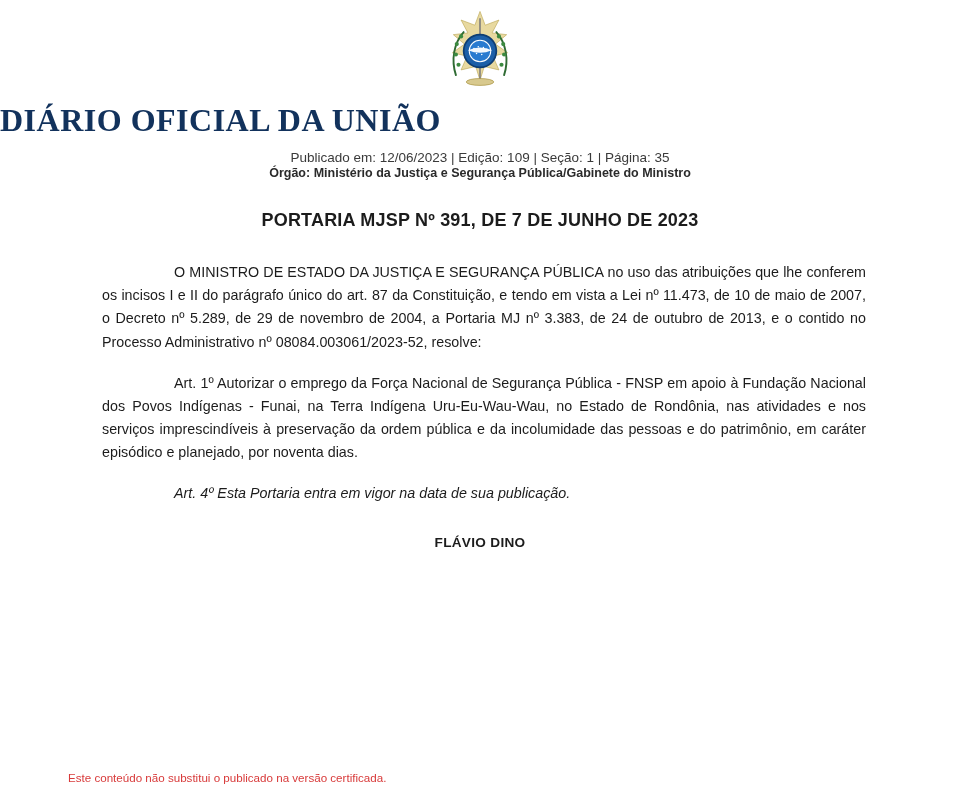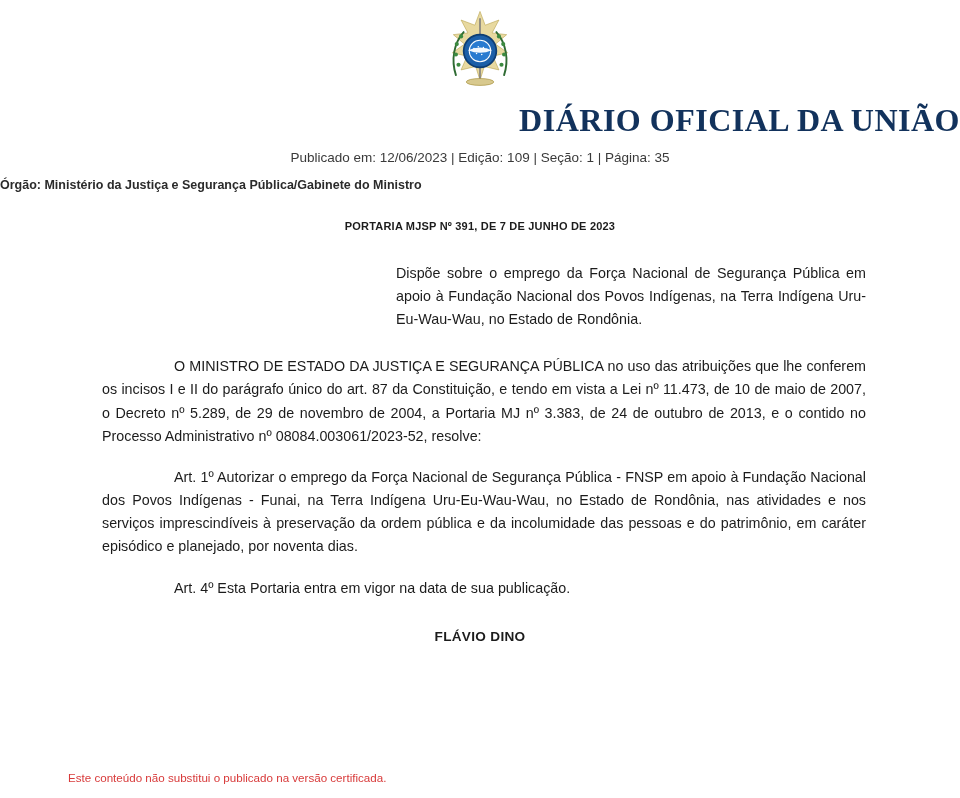--- a/index.html
+++ b/index.html
@@ -29,71 +29,71 @@
   }
   .crest {
     width: 86px;
     height: 86px;
     position: relative;
   }
   .crest svg { display: block; }
 
   
   .doc-title {
-    text-align: right;
+    text-align: left;
     font-family: "Liberation Serif", serif;
     font-size: 32px;
     font-weight: bold;
     letter-spacing: 0.5px;
     color: #12325c;
     margin-top: 8px;
   }
   .doc-meta {
     text-align: center;
     font-size: 13.5px;
     color: #3a3a3a;
     margin-top: 11px;
   }
   .doc-organ {
-    text-align: left;
+    text-align: center;
     font-size: 12.5px;
     font-weight: bold;
     color: #2b2b2b;
-    margin-top: 13px;
+    margin-top: 1px;
   }
 
   
   .content {
     margin: 0 auto;
     width: 772px;
     padding-top: 26px;
     font-size: 14.3px;
     line-height: 1.62;
     color: #1c1c1c;
   }
   .act-title {
     text-align: center;
     font-weight: bold;
-    font-size: 11px;
+    font-size: 18px;
     letter-spacing: 0.2px;
     margin-bottom: 26px;
   }
   .ementa {
     width: 470px;
     margin-left: 302px;
     text-align: justify;
     text-align-last: left;
     margin-bottom: 24px;
   }
   p.body-par {
     text-align: justify;
     text-indent: 72px;
     margin: 0 0 18px 8px;
   }
-  p.body-par:last-of-type { margin-bottom: 0; }
+  p.body-par:last-of-type { margin-bottom: 0; font-style: italic; }
   .signature {
     text-align: center;
     font-weight: bold;
     font-size: 13.6px;
     margin-top: 26px;
     letter-spacing: 0.3px;
   }
 
   
   .footer-note {
@@ -154,21 +154,20 @@
     </div>
   </div>
 
   <div class="doc-title">DIÁRIO OFICIAL DA UNIÃO</div>
   <div class="doc-meta">Publicado em: 12/06/2023 | Edição: 109 | Seção: 1 | Página: 35</div>
   <div class="doc-organ">Órgão: Ministério da Justiça e Segurança Pública/Gabinete do Ministro</div>
 
   <div class="content">
     <div class="act-title">PORTARIA MJSP Nº 391, DE 7 DE JUNHO DE 2023</div>
 
-    <div class="ementa">Dispõe sobre o emprego da Força Nacional de Segurança Pública em apoio à Fundação Nacional dos Povos Indígenas, na Terra Indígena Uru-Eu-Wau-Wau, no Estado de Rondônia.</div>
 
     <p class="body-par">O MINISTRO DE ESTADO DA JUSTIÇA E SEGURANÇA PÚBLICA no uso das atribuições que lhe conferem os incisos I e II do parágrafo único do art. 87 da Constituição, e tendo em vista a Lei nº 11.473, de 10 de maio de 2007, o Decreto nº 5.289, de 29 de novembro de 2004, a Portaria MJ nº 3.383, de 24 de outubro de 2013, e o contido no Processo Administrativo nº 08084.003061/2023-52, resolve:</p>
     <p class="body-par">Art. 1º Autorizar o emprego da Força Nacional de Segurança Pública - FNSP em apoio à Fundação Nacional dos Povos Indígenas - Funai, na Terra Indígena Uru-Eu-Wau-Wau, no Estado de Rondônia, nas atividades e nos serviços imprescindíveis à preservação da ordem pública e da incolumidade das pessoas e do patrimônio, em caráter episódico e planejado, por noventa dias.</p>
     <p class="body-par">Art. 4º Esta Portaria entra em vigor na data de sua publicação.</p>
 
     <div class="signature">FLÁVIO DINO</div>
   </div>
 
   <div class="footer-note">Este conteúdo não substitui o publicado na versão certificada.</div>
 </div>

